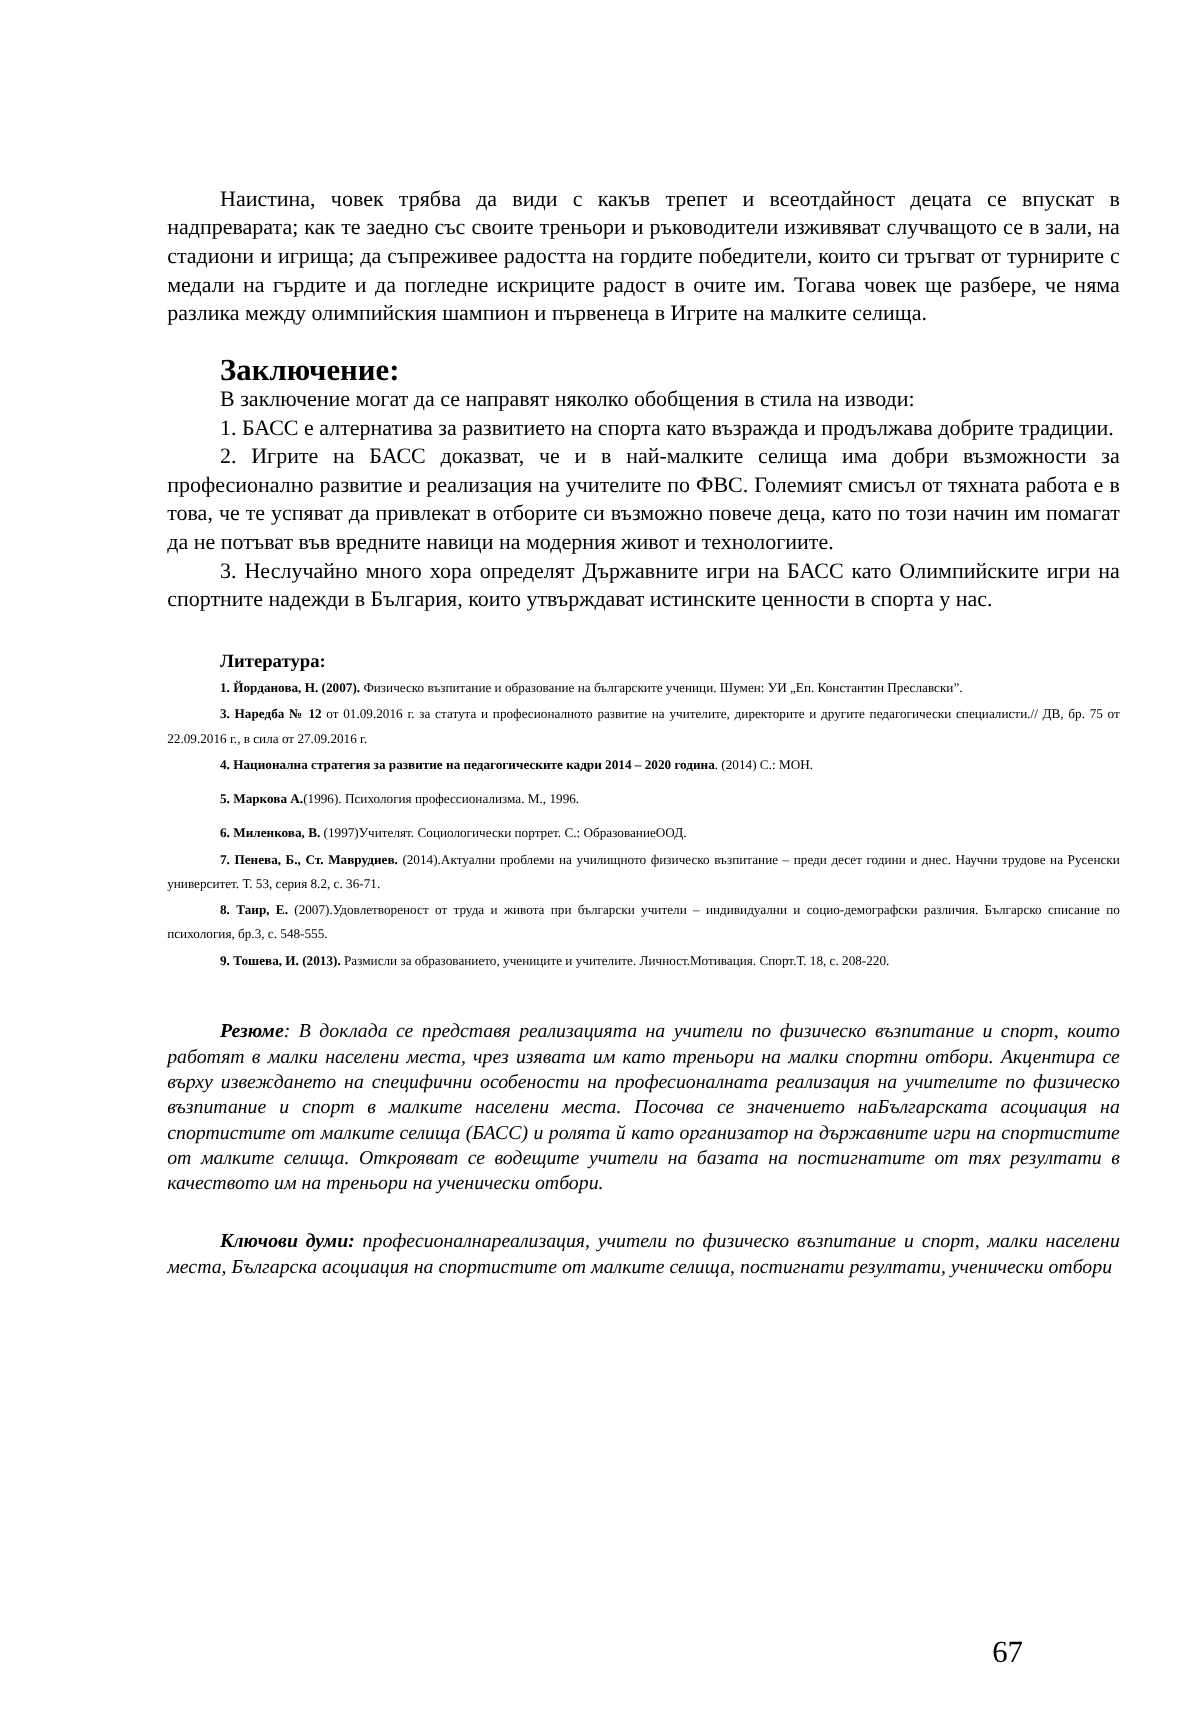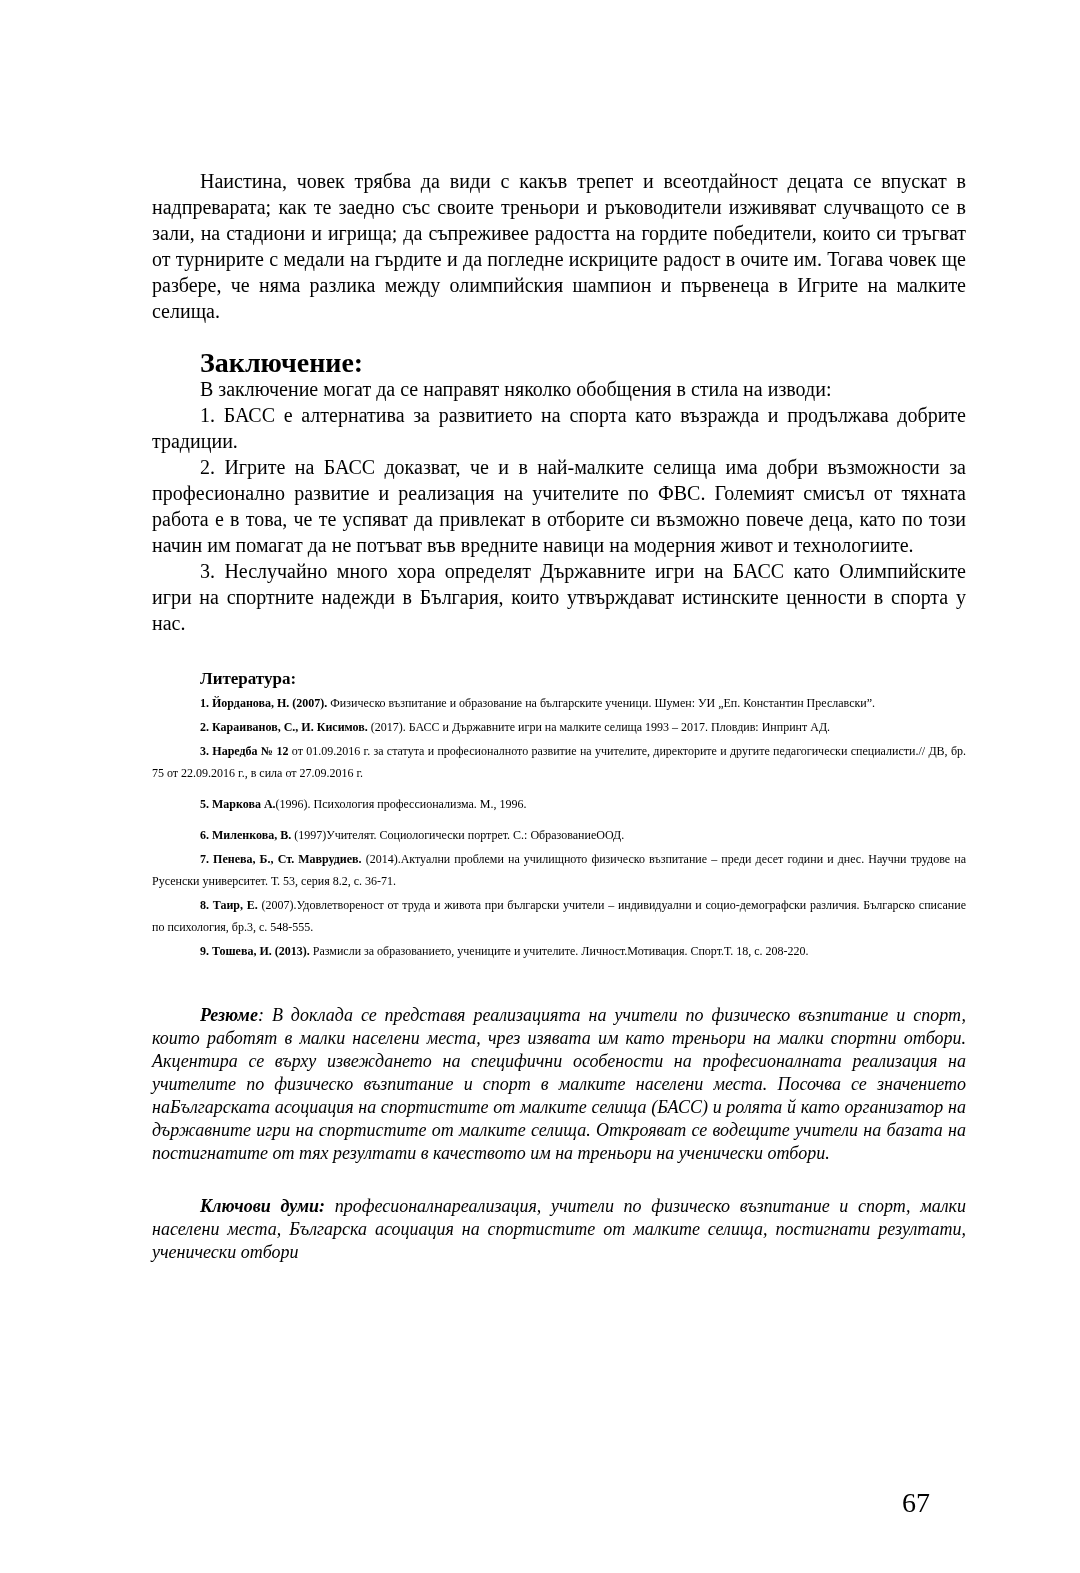--- a/index.html
+++ b/index.html
@@ -8,21 +8,21 @@
     background: #ffffff;
   }
   .page {
     position: relative;
     width: 1080px;
     height: 1573px;
     background: #ffffff;
     color: #000000;
     font-family: "Liberation Serif", "DejaVu Serif", serif;
     box-sizing: border-box;
-    padding: 168px 114px 0 152px;
+    padding: 168px 62px 0 152px;
     overflow: hidden;
   }
   p { margin: 0; }
   .body-par {
     font-size: 20px;
     line-height: 26px;
     text-align: justify;
     text-indent: 48px;
   }
   .conclusion-heading {
@@ -82,22 +82,22 @@
 
   <p class="conclusion-heading">Заключение:</p>
   <p class="body-par">В заключение могат да се направят няколко обобщения в стила на изводи:</p>
   <p class="body-par">1. БАСС е алтернатива за развитието на спорта като възражда и продължава добрите традиции.</p>
   <p class="body-par">2. Игрите на БАСС доказват, че и в най-малките селища има добри възможности за професионално развитие и реализация на учителите по ФВС. Големият смисъл от тяхната работа е в това, че те успяват да привлекат в отборите си възможно повече деца, като по този начин им помагат да не потъват във вредните навици на модерния живот и технологиите.</p>
   <p class="body-par">3. Неслучайно много хора определят Държавните игри на БАСС като Олимпийските игри на спортните надежди в България, които утвърждават истинските ценности в спорта у нас.</p>
 
   <p class="lit-heading">Литература:</p>
 
   <p class="ref-par"><b>1. Йорданова, Н. (2007).</b><span> Физическо възпитание и образование на българските ученици. Шумен: УИ „Еп. Константин Преславски”.</span></p>
-  <p class="ref-par"><b>2. Караиванов, С., И. Кисимов.</b><span> (2017). БАСС и Държавните игри на малките селища 1993 – 2017. Пловдив: Инпринт АД.</span></p>
   <p class="ref-par"><b>3. Наредба № 12</b><span> от 01.09.2016 г. за статута и професионалното развитие на учителите, директорите и другите педагогически специалисти.// ДВ, бр. 75 от 22.09.2016 г., в сила от 27.09.2016 г.</span></p>
+  <p class="ref-par"><b>4. Национална стратегия за развитие на педагогическите кадри 2014 – 2020 година</b><span>. (2014) С.: МОН.</span></p>
   <p class="ref-par spaced"><b>5. Маркова А.</b><span>(1996). Психология профессионализма. М., 1996.</span></p>
   <p class="ref-par spaced"><b>6. Миленкова, В.</b><span> (1997)Учителят. Социологически портрет. С.: ОбразованиеООД.</span></p>
   <p class="ref-par"><b>7. Пенева, Б., Ст. Маврудиев.</b><span> (2014).Актуални проблеми на училищното физическо възпитание – преди десет години и днес. Научни трудове на Русенски университет. Т. 53, серия 8.2, с. 36-71.</span></p>
   <p class="ref-par"><b>8. Таир, Е.</b><span> (2007).Удовлетвореност от труда и живота при български учители – индивидуални и социо-демографски различия. Българско списание по психология, бр.3, с. 548-555.</span></p>
   <p class="ref-par"><b>9. Тошева, И. (2013).</b><span> Размисли за образованието, учениците и учителите. Личност.Мотивация. Спорт.Т. 18, с. 208-220.</span></p>
 
   <p class="resume-par"><b>Резюме</b><span>: В доклада се представя реализацията на учители по физическо възпитание и спорт, които работят в малки населени места, чрез изявата им като треньори на малки спортни отбори. Акцентира се върху извеждането на специфични особености на професионалната реализация на учителите по физическо възпитание и спорт в малките населени места. Посочва се значението наБългарската асоциация на спортистите от малките селища (БАСС) и ролята й като организатор на държавните игри на спортистите от малките селища. Открояват се водещите учители на базата на постигнатите от тях резултати в качеството им на треньори на ученически отбори.</span></p>
 
   <p class="keywords-par"><b>Ключови думи:</b><span> професионалнареализация, учители по физическо възпитание и спорт, малки населени места, Българска асоциация на спортистите от малките селища, постигнати резултати, ученически отбори</span></p>
 

